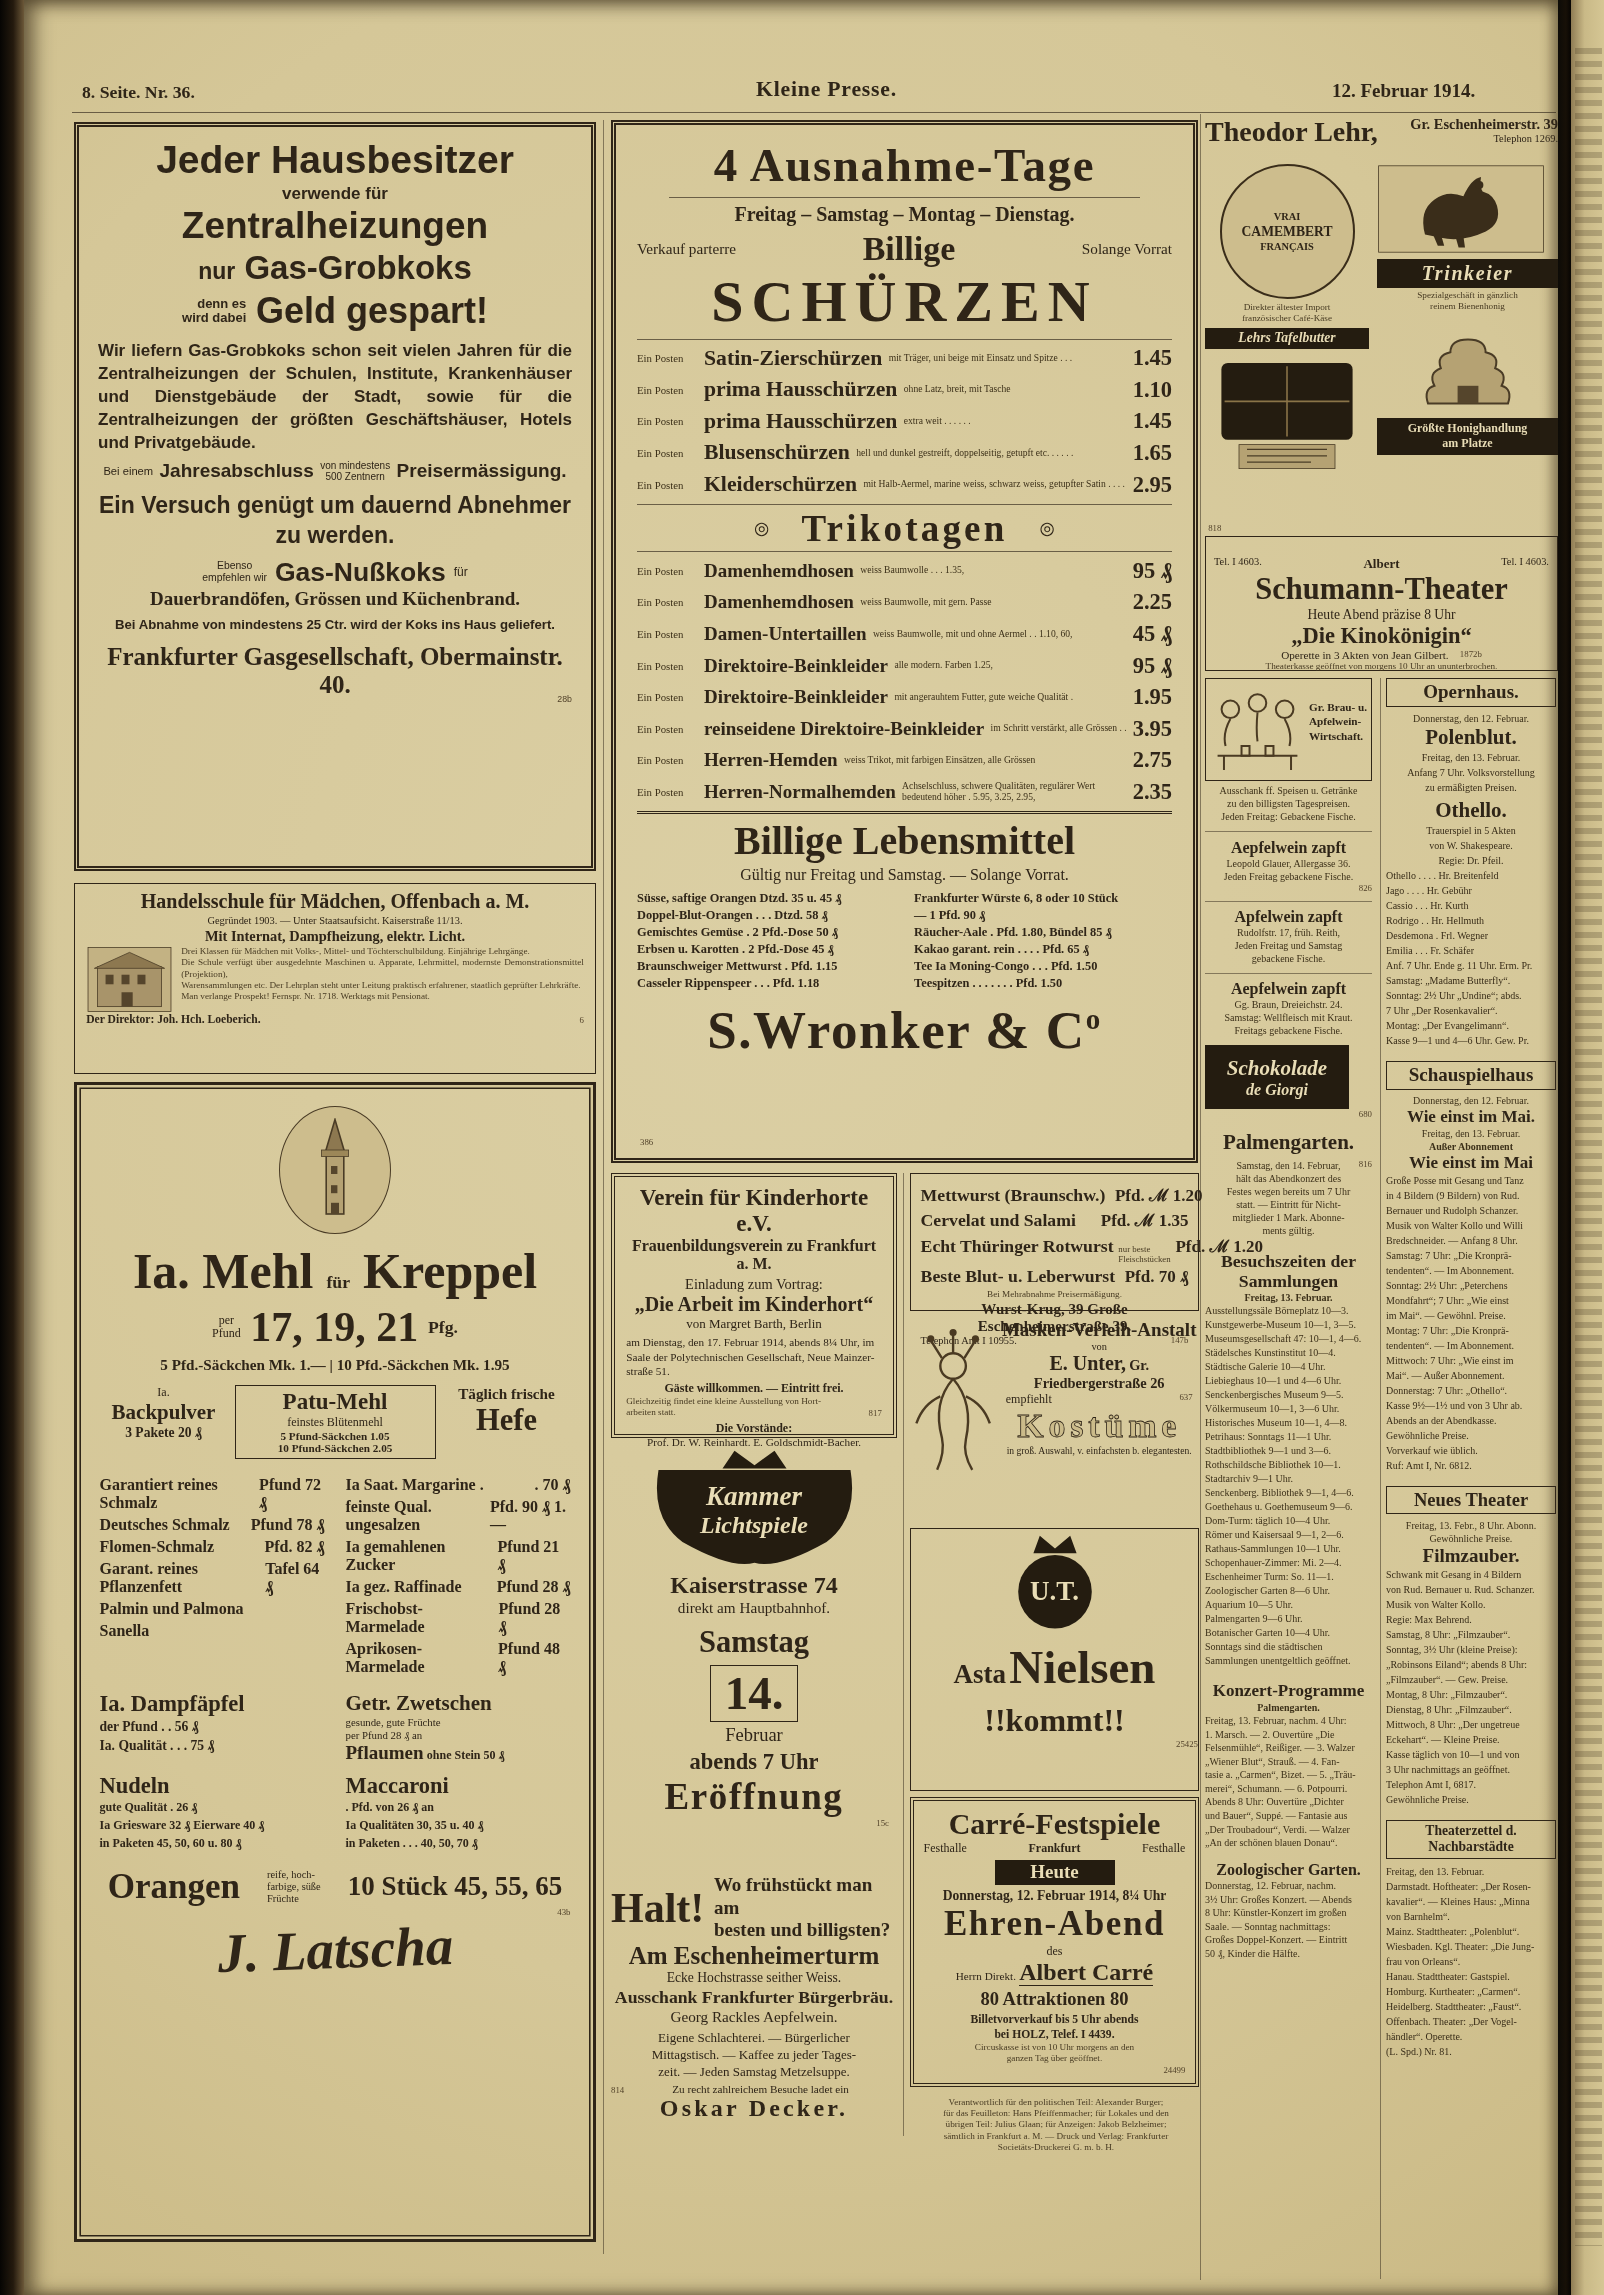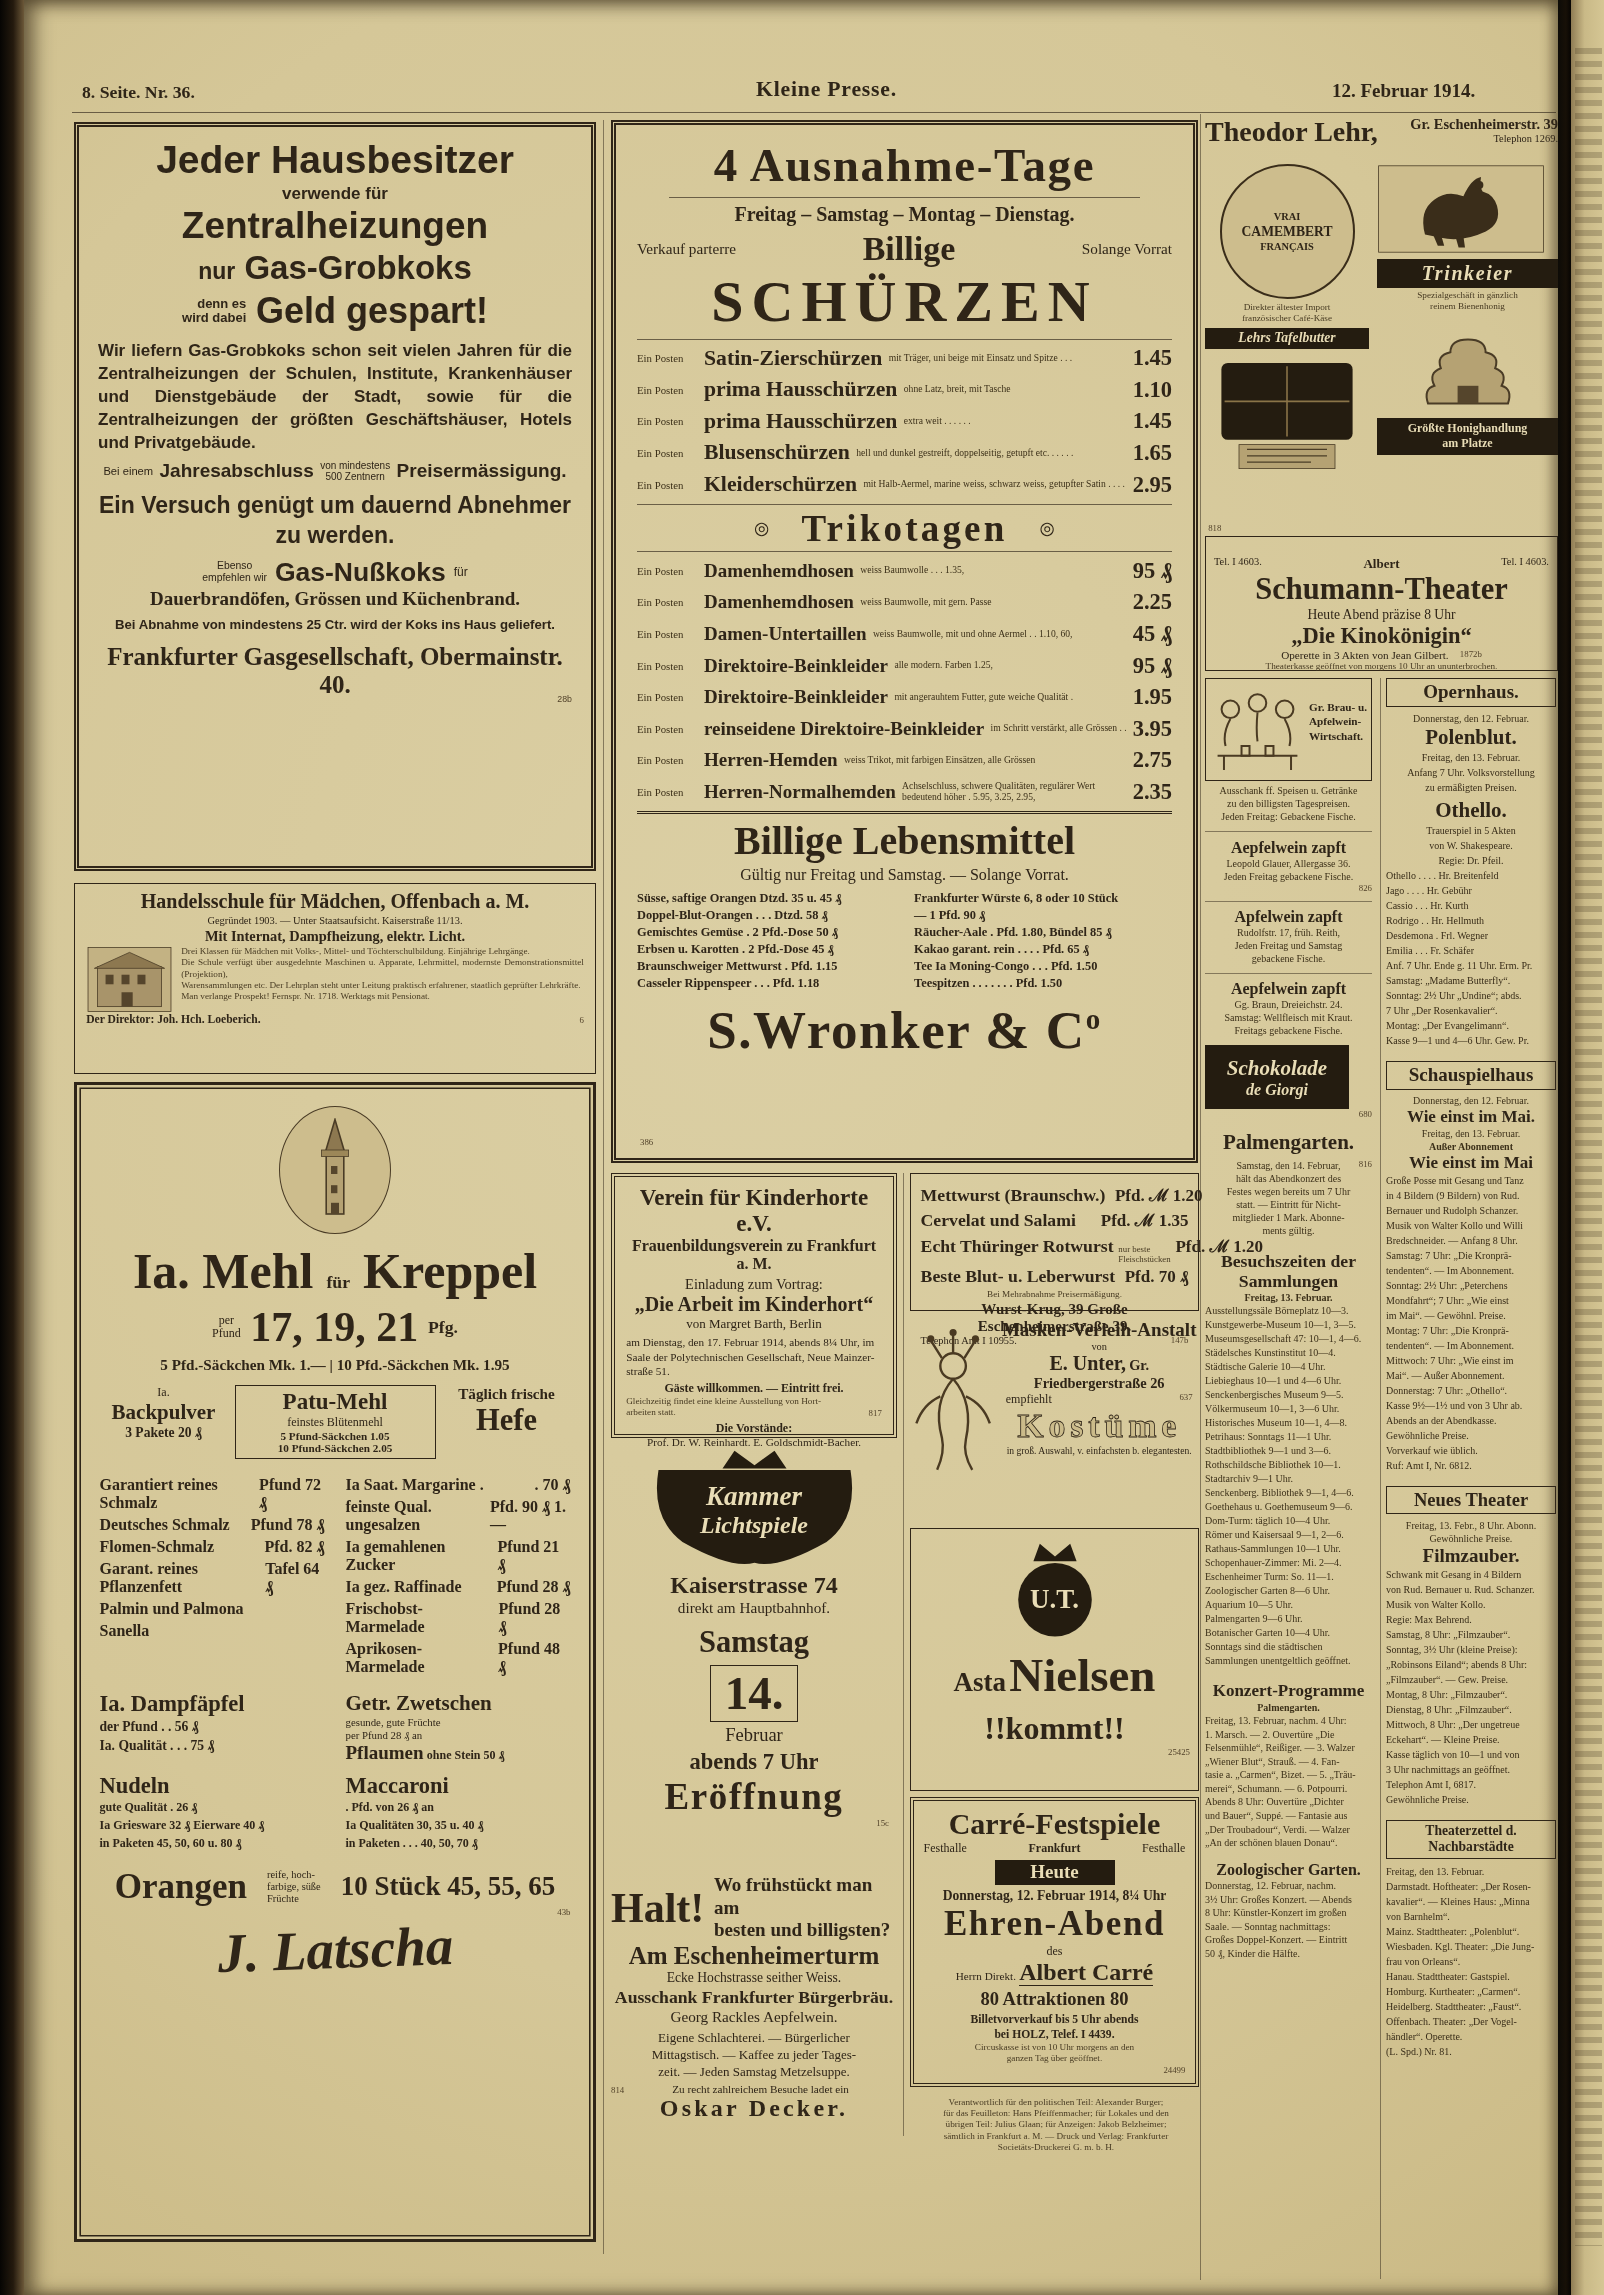--- a/index.html
+++ b/index.html
@@ -219,21 +219,21 @@
     <div style="display:flex;gap:21px;margin-top:9.6px">
       <div style="flex:1">
         <span class="b" style="font-size:22.5px">Nudeln</span>
         <div class="b" style="font-size:12px;line-height:17.7px">gute Qualität . 26 ₰<br>Ia Griesware 32 ₰  Eierware 40 ₰<br>in Paketen 45, 50, 60 u. 80 ₰</div>
       </div>
       <div style="flex:1">
         <span class="b" style="font-size:22.5px">Maccaroni</span>
         <div class="b" style="font-size:12px;line-height:17.7px">. Pfd. von 26 ₰ an<br>Ia Qualitäten 30, 35 u. 40 ₰<br>in Paketen . . . 40, 50, 70 ₰</div>
       </div>
     </div>
-    <div style="display:flex;justify-content:center;align-items:center;gap:20px;margin-top:14.4px">
+    <div style="display:flex;justify-content:center;align-items:center;gap:27px;margin-top:14.4px">
       <span class="b" style="font-size:35px">Orangen</span>
       <span style="font-size:10.4px;line-height:12px">reife, hoch-<br>farbige, süße<br>Früchte</span>
       <span class="b" style="font-size:27px">10 Stück 45, 55, 65</span>
     </div>
     <div class="num r">43b</div>
     <div class="c b i" style="font-size:55px;margin-top:1.6px;transform:rotate(-2deg)">J. Latscha</div>
   </div>
 
   <div class="abs bxd" style="left:587px;top:120px;width:587px;height:1043px;padding:13px 21px">
     <div class="c b" style="font-size:47px;letter-spacing:1.6px">4 Ausnahme-Tage</div>
@@ -468,21 +468,21 @@
       <div><span class="b" style="font-size:20px">E. Unter,</span> <span class="b" style="font-size:14.4px">Gr. Friedbergerstraße 26</span></div>
       <div style="display:flex;justify-content:space-between;padding:0 6.4px">
             <span style="font-size:12px">empfiehlt</span>
             <span class="num">637</span>
           </div>
       <div class="b" style="font-size:34px;letter-spacing:4.8px;-webkit-text-stroke:0.8px #2f2518;color:#cbbB8a">Kostüme</div>
       <div style="font-size:9.6px">in groß. Auswahl, v. einfachsten b. elegantesten.</div>
     </div>
   </div>
 
-  <div class="abs bx c" style="left:886px;top:1528px;width:289px;height:263px;padding:8px">
+  <div class="abs bx c" style="left:886px;top:1528px;width:289px;height:263px;">
     <div style="display:flex;justify-content:center">
       <div style="position:relative;width:88px;height:103px">
         <svg width="88" height="103" viewBox="0 0 110 128">
           <polygon points="28,30 36,8 55,24 74,8 82,30" fill="#241c10"></polygon>
           <circle cx="55" cy="78" r="46" fill="#241c10"></circle>
         </svg>
         <div class="b" style="position:absolute;left:0;top:47px;width:100%;color:#e9ddb6;font-size:27px">U.T.</div>
       </div>
     </div>
     <div style="margin-top:8px">

